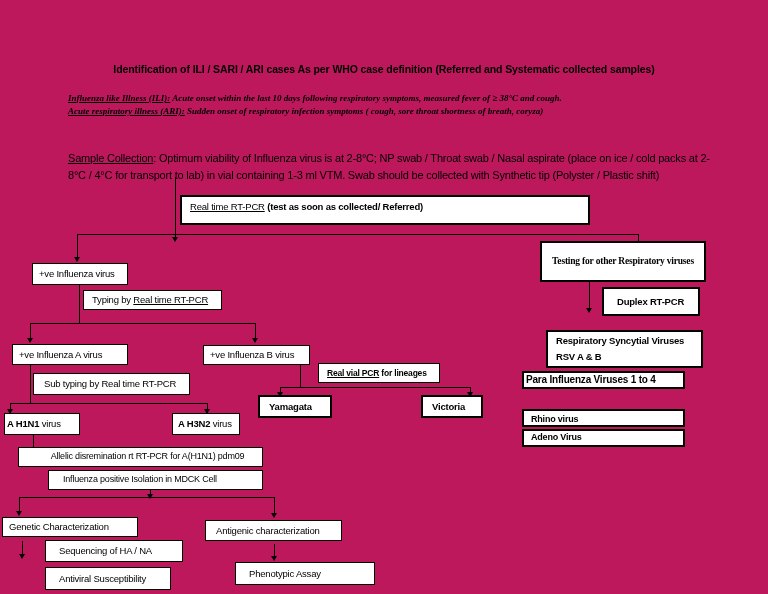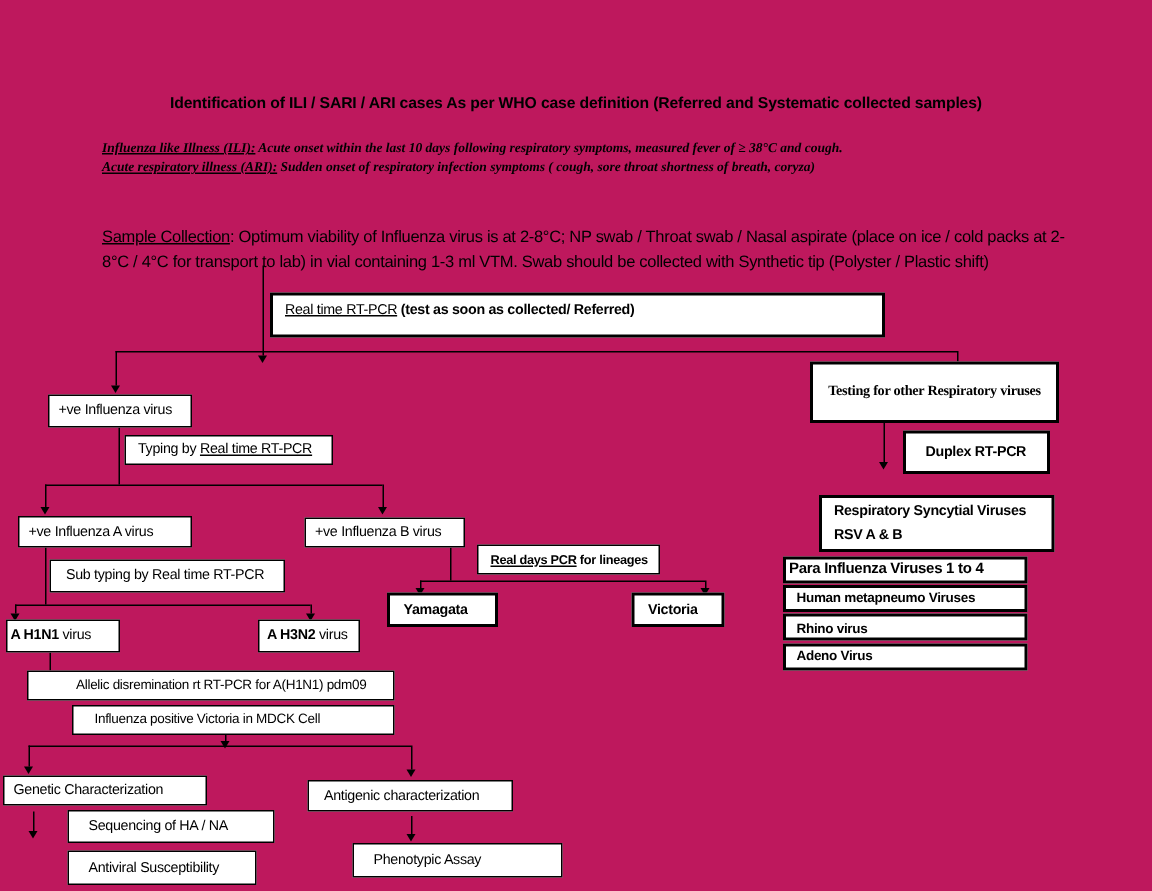--- a/index.html
+++ b/index.html
@@ -106,60 +106,57 @@
 
   <div class="box" style="left:203px;top:345px;width:107px;height:20px;padding-left:6px;">
     <span>+ve Influenza B virus</span>
   </div>
 
   <div class="box" style="left:33px;top:373px;width:157px;height:22px;padding-left:10px;">
     <span>Sub typing by Real time RT-PCR</span>
   </div>
 
   <div class="box bold" style="left:318px;top:363px;width:122px;height:20px;padding-left:8px;font-size:8.5px;">
-    <span><span class="u">Real days PCR</span><span> for lineages</span></span>
+    <span><span class="u">Real vial PCR</span><span> for lineages</span></span>
   </div>
 
   <div class="box b2 bold" style="left:258px;top:395px;width:74px;height:23px;padding-left:9px;">
     <span>Yamagata</span>
   </div>
 
   <div class="box b2 bold" style="left:421px;top:395px;width:62px;height:23px;padding-left:9px;">
     <span>Victoria</span>
   </div>
 
   <div class="box b2 bold" style="left:510px;top:330px;width:157px;height:38px;padding-left:8px;line-height:1.7;margin-left:36px;">
     <span>Respiratory Syncytial Viruses RSV A &amp; B</span>
   </div>
   <div class="box b2 bold" style="left:522px;top:371px;width:163px;height:18px;padding-left:2px;font-size:10px;">
     <span>Para Influenza Viruses 1 to 4</span>
-  </div>
-  <div class="box b2 bold" style="left:522px;top:390px;width:163px;height:18px;padding-left:7px;font-size:9px;">
-    <span>Human metapneumo Viruses</span>
   </div>
   <div class="box b2 bold" style="left:522px;top:409px;width:163px;height:18px;padding-left:7px;font-size:9px;align-items:flex-end;">
     <span>Rhino virus</span>
   </div>
   <div class="box b2 bold" style="left:522px;top:429px;width:163px;height:18px;padding-left:7px;font-size:9px;">
     <span>Adeno Virus</span>
   </div>
 
   <div class="box" style="left:4px;top:413px;width:76px;height:22px;padding-left:2px;">
     <span><span class="bold">A H1N1</span><span> virus</span></span>
   </div>
   <div class="box" style="left:172px;top:413px;width:68px;height:22px;padding-left:5px;">
     <span><span class="bold">A H3N2</span><span> virus</span></span>
   </div>
 
   <div class="box" style="left:18px;top:447px;width:245px;height:20px;padding-left:14px;font-size:9px;justify-content:center;">
     <span>Allelic disremination rt RT-PCR for A(H1N1) pdm09</span>
   </div>
 
   <div class="box" style="left:48px;top:470px;width:215px;height:20px;padding-left:14px;font-size:9px;">
-    <span>Influenza positive Victoria in MDCK Cell</span>
+    <span>Influenza positive Isolation in MDCK Cell</span>
   </div>
 
   <div class="box" style="left:2px;top:517px;width:136px;height:20px;padding-left:6px;">
     <span>Genetic Characterization</span>
   </div>
 
   <div class="box" style="left:45px;top:540px;width:138px;height:22px;padding-left:13px;">
     <span>Sequencing of HA / NA</span>
   </div>
 

